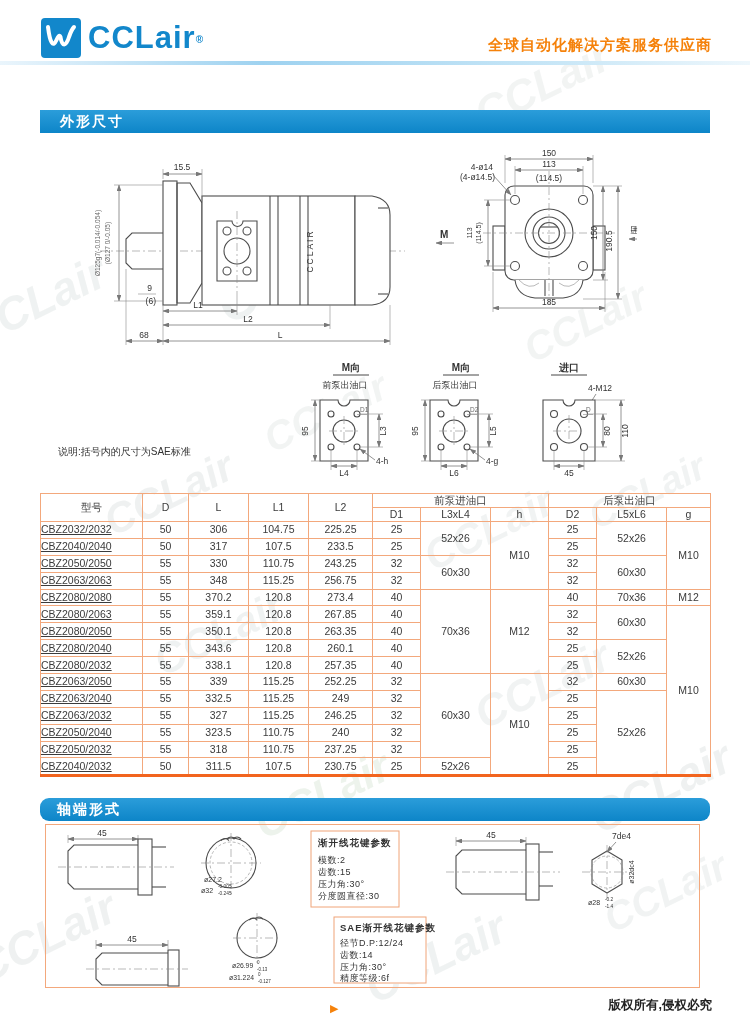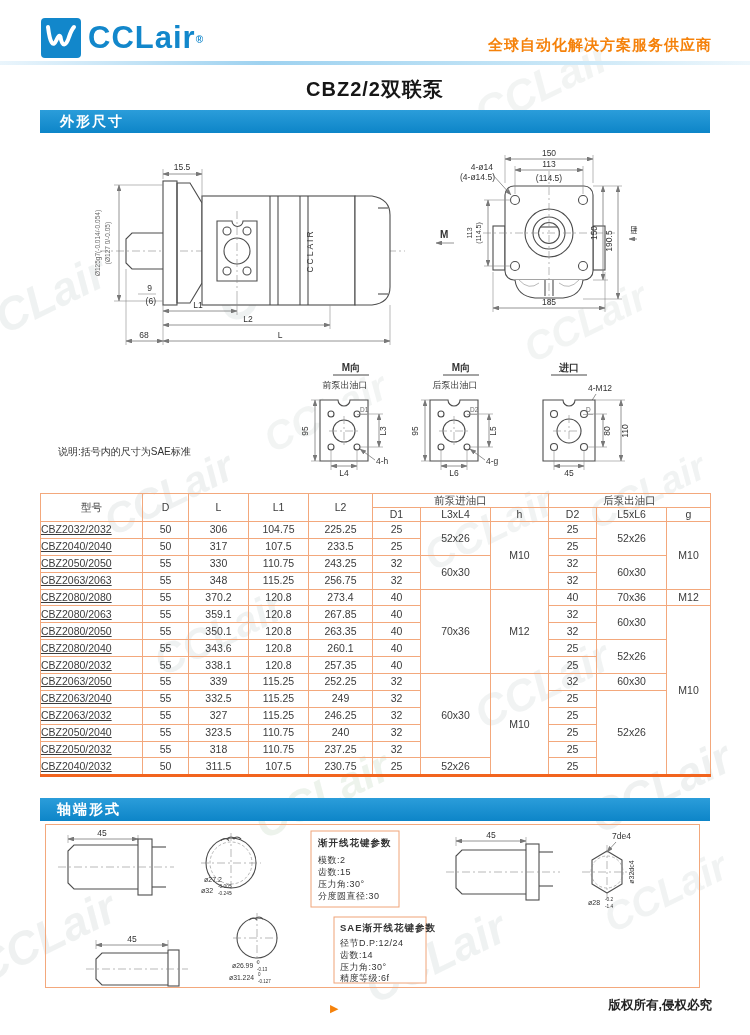--- a/index.html
+++ b/index.html
@@ -12,21 +12,21 @@
   .brand-reg{font-size:10px;color:#1287cb;vertical-align:top;position:relative;top:2px;}
   .tagline{position:absolute;right:38px;top:36px;font-size:15px;font-weight:bold;color:#f5820b;letter-spacing:1px;}
   .divider{position:absolute;left:0;top:61px;width:750px;height:4px;
            background:linear-gradient(to right,#eaf5fc,#9ed2f0 35%,#c9e7f7 75%,#eef7fc);}
   .doc-title{position:absolute;left:0;top:76px;width:750px;text-align:center;
              font-size:20px;font-weight:bold;color:#161616;letter-spacing:1px;}
   .section-bar{position:absolute;left:40px;width:670px;height:23px;box-sizing:border-box;
                background:linear-gradient(#2b9dda,#0d85c8);color:#fff;font-size:14px;font-weight:bold;
                line-height:23px;padding-left:17px;letter-spacing:2px;}
   #bar-outline{top:110px;padding-left:20px;}
-  #bar-shaft{top:798px;}
+  #bar-shaft{top:798px;border-radius:9px;}
   
   .dim-table{position:absolute;left:40px;top:493px;width:670px;border-collapse:collapse;table-layout:fixed;
              border-bottom:3px solid #f2641e;}
   .dim-table th,.dim-table td{border:1px solid #f3a87c;text-align:center;padding:0;
              font-size:10.5px;color:#3b3b3b;font-weight:normal;line-height:1.05;}
   .dim-table thead th{height:13px;}
   .dim-table tbody td{height:15.9px;}
   .dim-table td.model{text-align:left;text-decoration:underline;}
   
   .shaft-box{position:absolute;left:45px;top:824px;width:653px;height:162px;border:1px solid #f3a87c;box-sizing:content-box;}
@@ -75,21 +75,20 @@
   <div class="logo">
     <svg class="logo-mark" viewBox="0 0 42 42">
       <rect x="1" y="1" width="40" height="40" rx="4" fill="#1287cb"></rect>
       <path d="M8,10 C10,26 13,31 16.5,23 C18,19.5 19.5,17.5 20.5,20 C22,30 26,30 29,20 C30.5,15.5 32,12 34,10" stroke="#ffffff" stroke-width="4" fill="none" stroke-linecap="round"></path>
     </svg>
     <span class="brand-text"><span>CCLair</span><sup class="brand-reg">®</sup></span>
   </div>
   <div class="tagline">全球自动化解决方案服务供应商</div>
   <div class="divider"></div>
 
-  <div class="doc-title">CBZ2/2双联泵</div>
 
   <div id="bar-outline" class="section-bar">外形尺寸</div>
 
   <svg class="abs-svg" style="left:40px;top:133px;" width="670" height="360" viewBox="0 0 670 360">
     <defs>
       <marker id="ar" viewBox="0 0 8 6" refX="7.5" refY="3" markerWidth="8" markerHeight="6" orient="auto-start-reverse">
         <path d="M0,0 L8,3 L0,6 Z" fill="#787878"></path>
       </marker>
     </defs>
 

